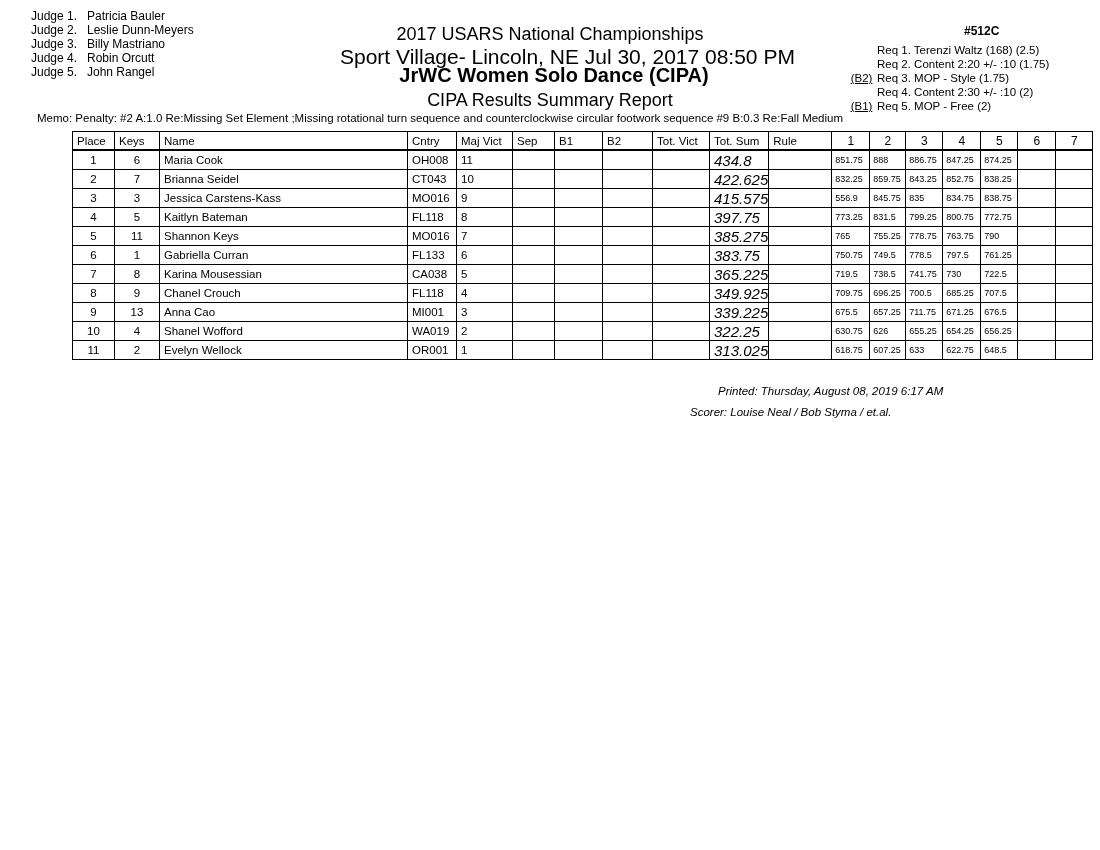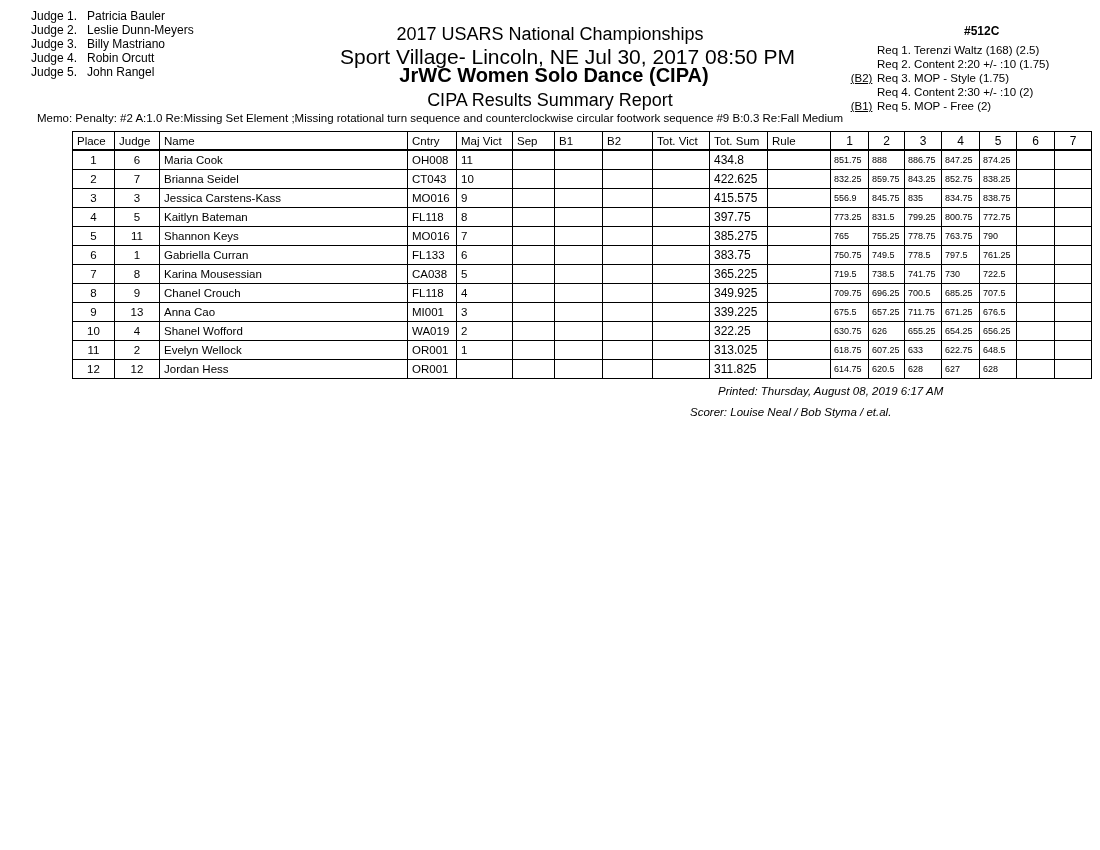--- a/index.html
+++ b/index.html
@@ -16,21 +16,21 @@
   .reqs { left: 846px; top: 43px; font-size: 11.5px; line-height: 14px; }
   .reqs .pre { display: inline-block; width: 31px; text-align: center; text-decoration: underline; }
   .memo { left: 37px; top: 112px; font-size: 11.5px; }
   table.results { position: absolute; left: 28px; top: 131px; border-collapse: collapse; table-layout: fixed;
                   font-size: 11.5px; margin-left: 44px; }
   table.results td, table.results th { border: 1px solid #000; height: 18px; padding: 0 0 0 4px; font-weight: normal;
                   overflow: hidden; white-space: nowrap; text-align: left; }
   table.results thead th { border-bottom: 2px solid #000; height: 17px; }
   table.results .c { text-align: center; padding: 0; }
   table.results .judge-score { font-size: 9px; padding-left: 3px; }
-  table.results .totsum { font-size: 12px; }
+  table.results .totsum { font-size: 15px; font-style: italic; }
   table.results thead th.num { text-align: center; padding: 0; font-size: 12px; }
   .footer { left: 718px; font-size: 11.5px; font-style: italic; }
   .printed { top: 385px; }
   .scorer { left: 690px; top: 406px; }
 </style>
 </head>
 <body>
 
 <div class="abs judges">
   <div><span class="lbl">Judge  1.</span><span>Patricia Bauler</span></div>
@@ -74,21 +74,21 @@
       <col style="width:36px">
       <col style="width:37px">
       <col style="width:38px">
     <col style="width:37px">
       <col style="width:38px">
       <col style="width:37px">
   </colgroup>
   <thead>
     <tr>
       <th>Place</th>
-      <th>Judge</th>
+      <th>Keys</th>
       <th>Name</th>
       <th>Cntry</th>
       <th>Maj Vict</th>
       <th>Sep</th>
       <th>B1</th>
       <th>B2</th>
       <th>Tot. Vict</th>
       <th>Tot. Sum</th>
       <th>Rule</th>
       <th class="num">1</th>
@@ -314,37 +314,17 @@
         <td class="totsum">313.025</td>
         <td></td>
         <td class="judge-score">618.75</td>
         <td class="judge-score">607.25</td>
         <td class="judge-score">633</td>
         <td class="judge-score">622.75</td>
         <td class="judge-score">648.5</td>
         <td class="judge-score"></td>
         <td class="judge-score"></td>
       </tr>
-      <tr>
-        <td class="c">12</td>
-        <td class="c">12</td>
-        <td>Jordan Hess</td>
-        <td>OR001</td>
-        <td></td>
-        <td></td>
-        <td></td>
-        <td></td>
-        <td></td>
-        <td class="totsum">311.825</td>
-        <td></td>
-        <td class="judge-score">614.75</td>
-        <td class="judge-score">620.5</td>
-        <td class="judge-score">628</td>
-        <td class="judge-score">627</td>
-        <td class="judge-score">628</td>
-        <td class="judge-score"></td>
-        <td class="judge-score"></td>
-      </tr>
     </tbody>
 </table>
 
 <div class="abs footer printed">Printed:  Thursday, August 08, 2019  6:17 AM</div>
 <div class="abs footer scorer">Scorer:  Louise Neal / Bob Styma / et.al.</div>
 
 </body></html>

